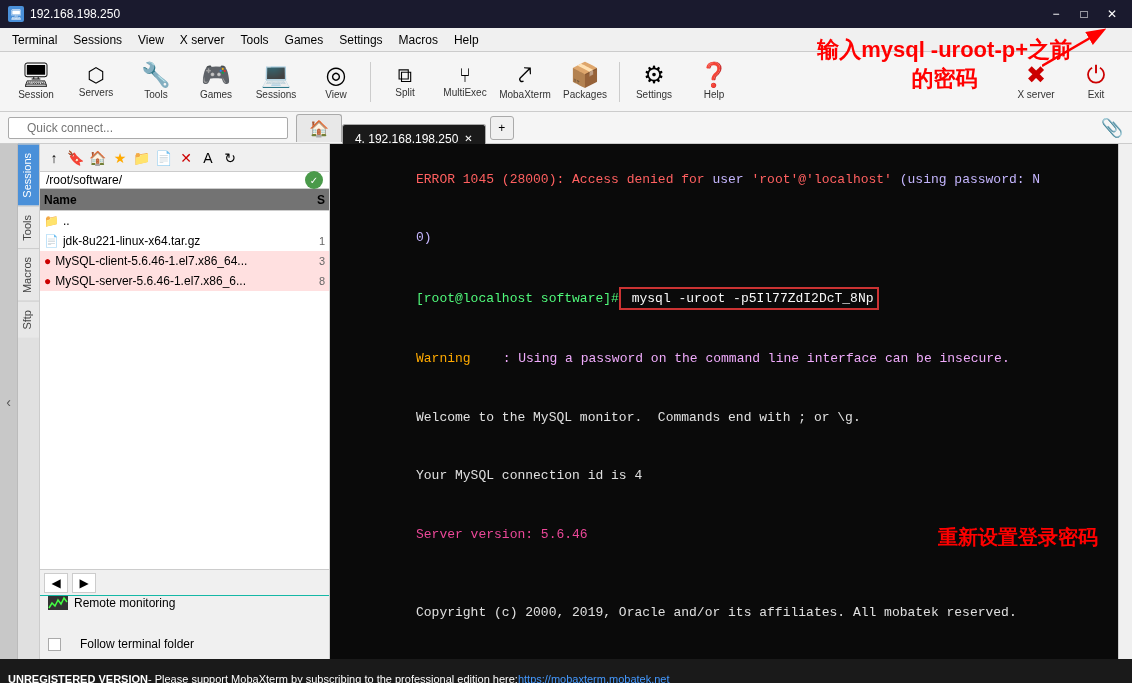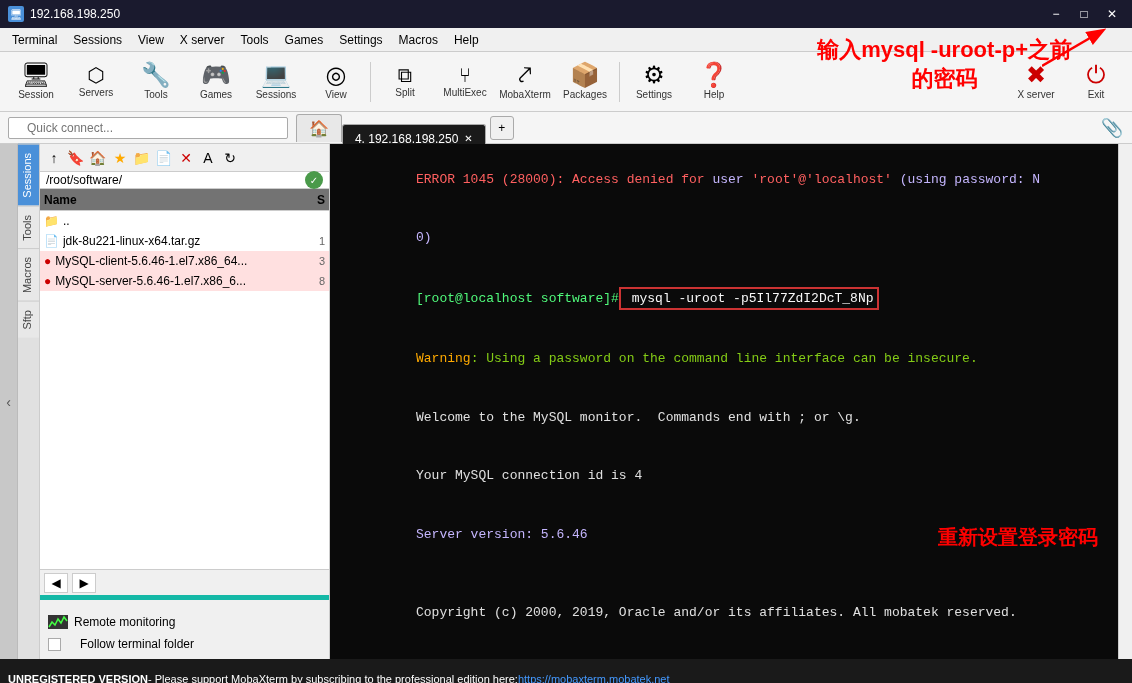--- a/index.html
+++ b/index.html
@@ -152,23 +152,23 @@
       align-items: center;
       padding: 0 4px;
       gap: 2px;
     }
     .file-nav-btn { width: 24px; height: 20px; border: 1px solid #ccc; background: #fff; cursor: pointer; display: flex; align-items: center; justify-content: center; font-size: 12px; }
 
     
     .remote-monitoring {
       height: 34px;
       background: #f0f0f0;
-      border-top: 5px solid #14b8a6;
-      display: flex;
-      align-items: flex-end;
+      border-top: 1px solid #14b8a6;
+      display: flex;
+      align-items: flex-start;
       padding: 0 8px;
       gap: 6px;
       font-size: 12px;
       cursor: pointer;
     }
     .rm-icon { width: 20px; height: 14px; background: #333; display: flex; align-items: center; justify-content: center; }
     .follow-folder {
       height: 30px;
       background: #f0f0f0;
       display: flex;
@@ -451,30 +451,30 @@
         </div>
         <div class="term-line">
           <span class="term-white">0)</span>
         </div>
 
         <div class="term-line">
           <span style="color:#50fa7b;">[root@localhost software]#</span><span style="display:inline-block; border:2px solid #cc3333; padding:0 3px; color:#f8f8f8;"> mysql -uroot -p5Il77ZdI2DcT_8Np</span>
         </div>
 
         <div class="term-line">
-          <span style="color:#ffaa00;">Warning</span><span style="color:#84cc16;">: Using a password on the command line interface can be insecure.</span>
+          <span style="color:#ffaa00;">Warning</span><span style="color:#f0abfc;padding-left:32px;">: Using a password on the command line interface can be insecure.</span>
         </div>
         <div class="term-line">
           <span style="color:#e0e0e0;">Welcome to the MySQL monitor.  Commands end with ; or \g.</span>
         </div>
         <div class="term-line">
           <span style="color:#e0e0e0;text-align:center;">Your MySQL connection id is 4</span>
         </div>
         <div class="term-line">
-          <span style="color:#c4b5fd;margin-top:23px;">Server version: 5.6.46</span>
+          <span style="color:#ec4899;margin-top:23px;">Server version: 5.6.46</span>
         </div>
         <div class="term-line">&nbsp;</div>
         <div class="term-line">
           <span style="color:#e0e0e0;">Copyright (c) 2000, 2019, Oracle and/or its affiliates. All mobatek reserved.</span>
         </div>
         <div class="term-line">&nbsp;</div>
 
         <div style="position:absolute; right: 20px; top: 380px; pointer-events:none; z-index:20;">
           <span class="ann-text" style="font-size:20px;">重新设置登录密码</span>
         </div>

